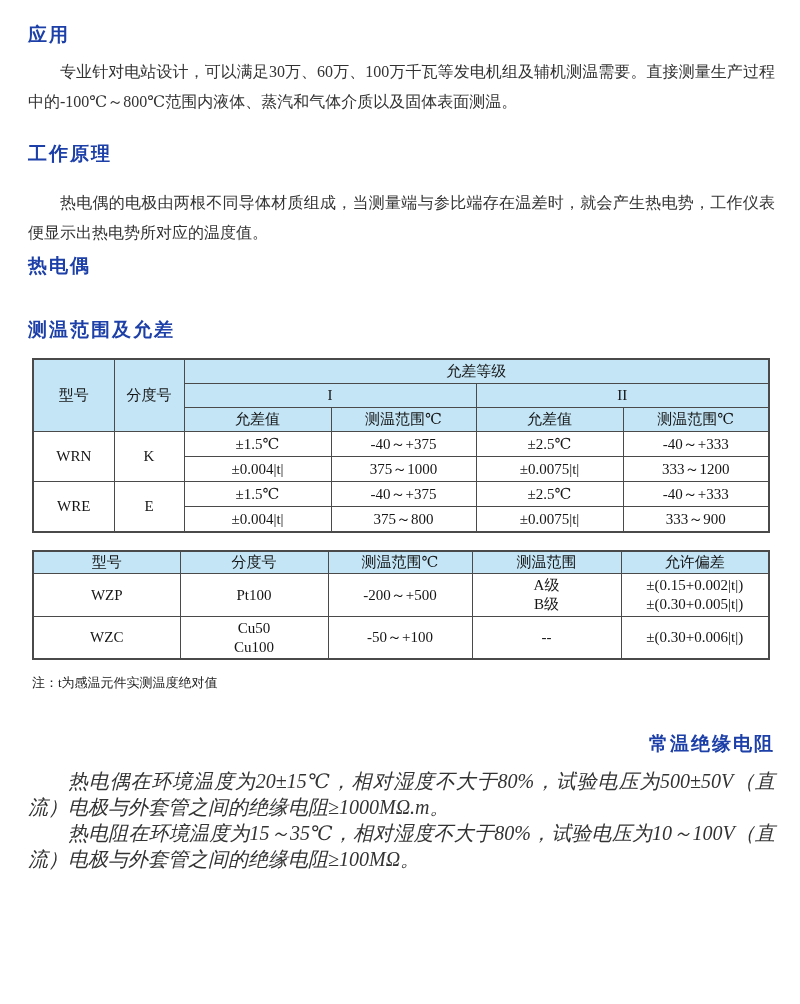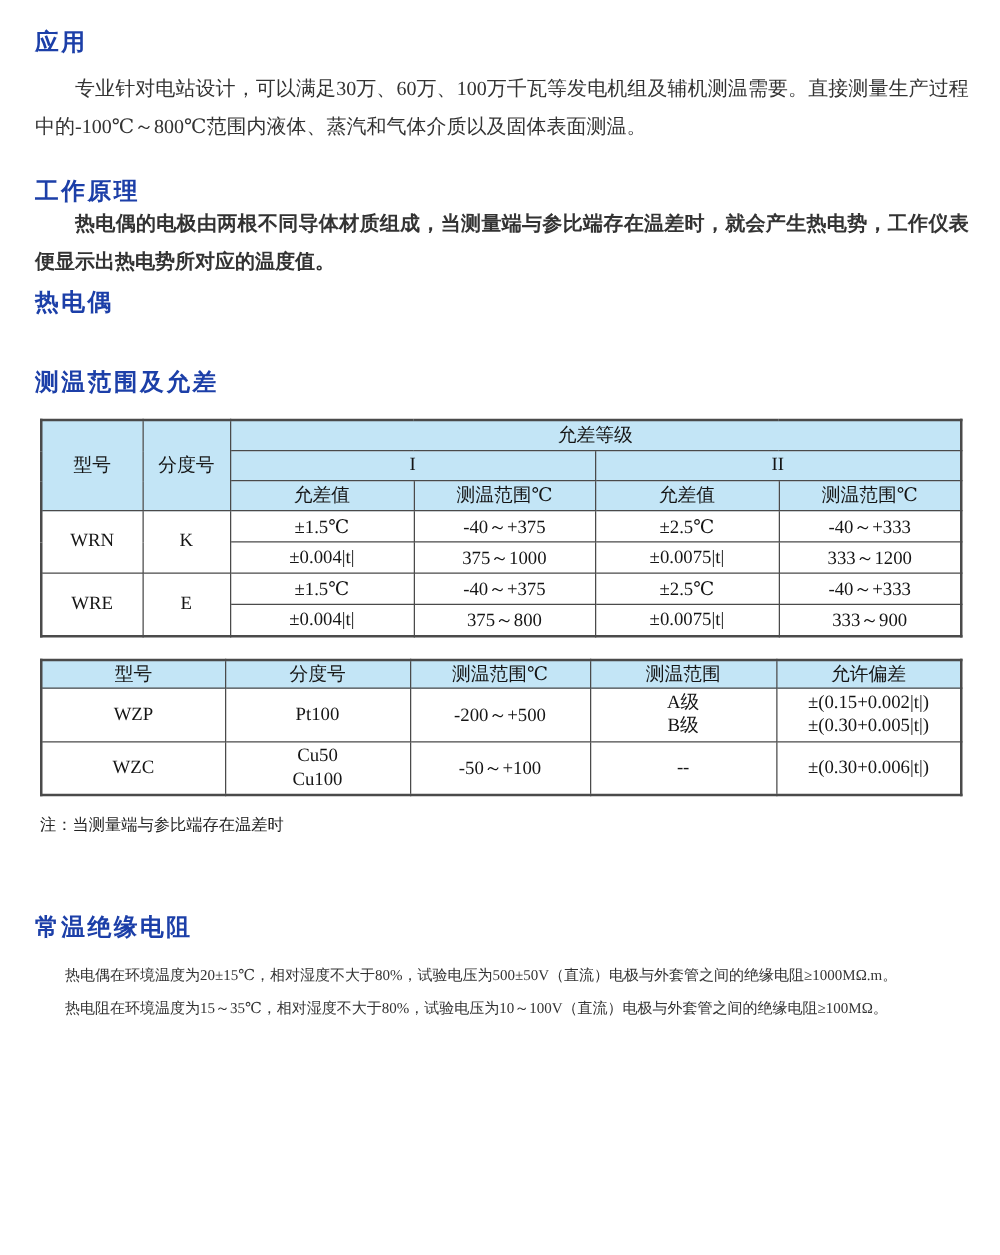--- a/index.html
+++ b/index.html
@@ -23,28 +23,28 @@
   .sec-h{
     font-family:"Liberation Sans","DejaVu Sans",sans-serif;
     color:var(--accent);font-size:19px;font-weight:bold;
     letter-spacing:2px;line-height:22px;margin:0;
   }
   .h-app{margin-top:24px;}
   .h-principle{margin-top:26px;}
   .h-range{margin-top:42px;}
   .h-tc{margin-top:7px;}
   .h-rtd{margin-top:44px;}
-  .h-insu{margin-top:64px;}
+  .h-insu{margin-top:42px;text-align:right;}
   .body-p{
     font-size:16px;line-height:30px;text-align:justify;
     text-indent:2em;margin:0;color:var(--txt);
   }
   .p-app{margin-top:11px;}
-  .p-pr1{margin-top:0;font-weight:bold;}
-  .insu-p{font-size:12px;line-height:26px;text-align:justify;text-indent:2em;margin:0;}
+  .p-pr1{margin-top:23px;}
+  .insu-p{font-size:20px;line-height:26px;text-align:justify;text-indent:2em;margin:0;font-style:italic;}
   .p-ins1{margin-top:13px;}
   table.data-table{
     border-collapse:collapse;table-layout:fixed;
     width:736px;margin-left:4px;
     font-size:15px;text-align:center;color:#151515;
     border:2px solid var(--bord);
   }
   table.data-table td{
     border:1px solid var(--bord);
     padding:0 2px;font-weight:normal;vertical-align:middle;
@@ -176,19 +176,19 @@
         <td class="cell-lines">
           <div>--</div>
         </td>
         <td class="cell-lines">
           <div>±(0.30+0.006|t|)</div>
         </td>
       </tr>
     </tbody>
   </table>
 
-  <div class="tbl-note">注：当测量端与参比端存在温差时</div>
+  <div class="tbl-note">注：t为感温元件实测温度绝对值</div>
 
   <h2 class="sec-h h-insu">常温绝缘电阻</h2>
   <p class="insu-p p-ins1">热电偶在环境温度为20±15℃，相对湿度不大于80%，试验电压为500±50V（直流）电极与外套管之间的绝缘电阻≥1000MΩ.m。</p>
   <p class="insu-p">热电阻在环境温度为15～35℃，相对湿度不大于80%，试验电压为10～100V（直流）电极与外套管之间的绝缘电阻≥100MΩ。</p>
 
 </div>
 
 </body></html>

